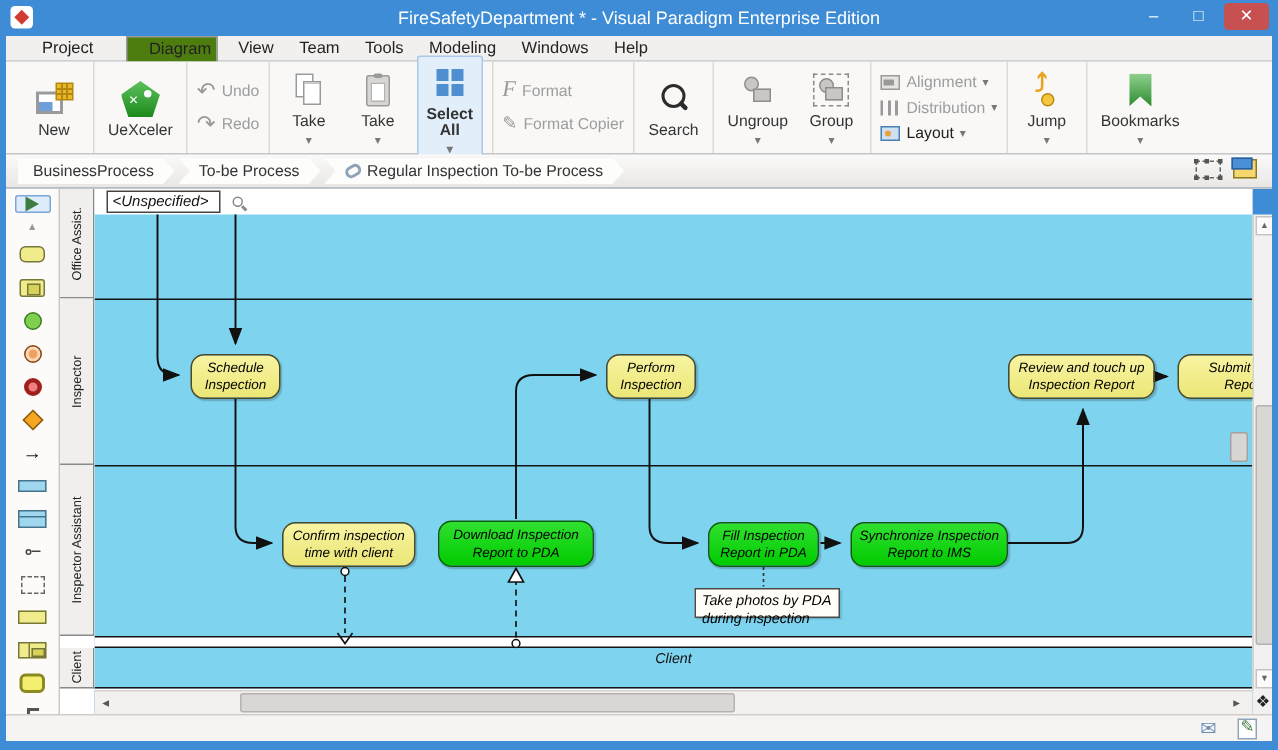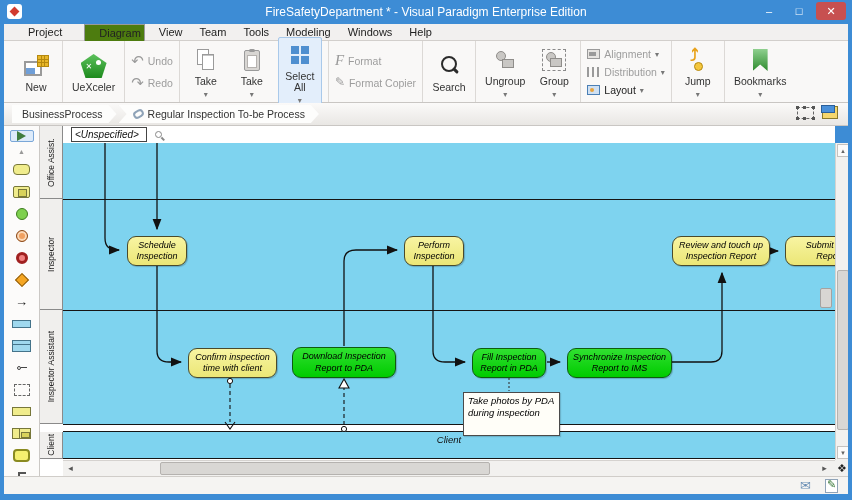--- a/index.html
+++ b/index.html
@@ -20,21 +20,21 @@
   
   .toolbar{position:absolute;left:4px;top:41px;width:844px;height:62px;background:#f9f8f7;border-bottom:1px solid #c9c6c3;display:flex;align-items:stretch;padding-left:6px;}
   .tbgroup{display:flex;align-items:center;padding:2px 6px;border-right:1px solid #dcd9d6;gap:6px;}
   .tbbtn{display:flex;flex-direction:column;align-items:center;justify-content:flex-start;min-width:40px;padding:3px 3px 1px;font-size:10.5px;color:#333;text-align:center;}
   .tbbtn .ichold{height:28px;display:flex;align-items:center;justify-content:center;margin-bottom:2px;}
   .tbbtn .lbl{line-height:11px;}
   .tbstack{display:flex;flex-direction:column;justify-content:center;gap:7px;font-size:10.5px;color:#9d9d9d;}
   .tbstack .row{display:flex;align-items:center;gap:4px;line-height:12px;}
   .chev{display:inline-block;}
   .chev::before{content:"▾";font-size:8px;color:#777;}
-  .hl{background:#e3eefb;border:1px solid #a9c9ea;border-radius:2px;}
+  .hl{background:#e3eefb;border:1px solid #a9c9ea;border-radius:2px;font-weight:bold;}
   
   .ic-new{position:relative;width:24px;height:20px;}
   .ic-new .base{position:absolute;left:0;bottom:0;width:18px;height:15px;background:#fff;border:2px solid #9a9a9a;}
   .ic-new .accent{position:absolute;left:2px;bottom:2px;width:9px;height:6px;background:#6f9fd8;}
   .ic-new .grid{position:absolute;right:0;top:0;width:10px;height:10px;background:
      linear-gradient(#e8b72a,#e8b72a);outline:1px solid #b5890f;
      background-size:100% 100%;}
   .ic-new .grid::before{content:"";position:absolute;inset:0;background:
      linear-gradient(90deg,transparent 30%,#b5890f 30%,#b5890f 40%,transparent 40%,transparent 63%,#b5890f 63%,#b5890f 73%,transparent 73%),
      linear-gradient(transparent 30%,#b5890f 30%,#b5890f 40%,transparent 40%,transparent 63%,#b5890f 63%,#b5890f 73%,transparent 73%);}
@@ -321,20 +321,23 @@
         <span class="chev"></span>
       </div>
     </div>
   </div>
 
   <div class="crumbbar">
     <span class="crumb first">
         <span>BusinessProcess</span>
       </span>
     <span class="crumb next">
+        <span>To-be Process</span>
+      </span>
+    <span class="crumb next">
         <span class="clip-ic"></span>
         <span>Regular Inspection To-be Process</span>
       </span>
     <span class="crumb-right">
       <span class="ic-fit">
           <i></i>
           <i></i>
           <i></i>
           <i></i>
           <i></i>
@@ -478,21 +481,21 @@
     <div class="node yellow" style="left:722px;top:110px;width:84px;height:30px;">Submit Ins
 Repo</div>
     <div class="node yellow" style="left:125px;top:222px;width:89px;height:30px;">Confirm inspection
 time with client</div>
     <div class="node green" style="left:229px;top:221px;width:104px;height:31px;">Download Inspection
 Report to PDA</div>
     <div class="node green" style="left:409px;top:222px;width:74px;height:30px;">Fill Inspection
 Report in PDA</div>
     <div class="node green" style="left:504px;top:222px;width:105px;height:30px;">Synchronize Inspection
 Report to IMS</div>
-    <div class="noteshape" style="left:400px;top:266px;width:97px;height:44px;">Take photos by PDA
+    <div class="noteshape" style="left:400px;top:266px;width:97px;height:20px;">Take photos by PDA
 during inspection</div>
 
     <span class="grip"></span>
   </div>
 
   <div class="vscroll">
     <span class="up">▲</span>
     <span class="thumb"></span>
     <span class="down">▼</span>
   </div>

